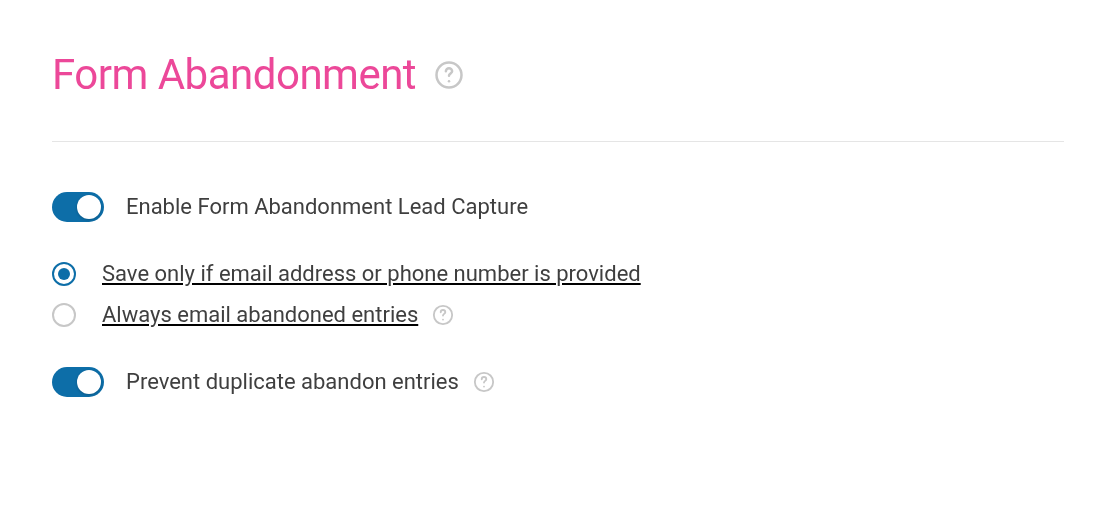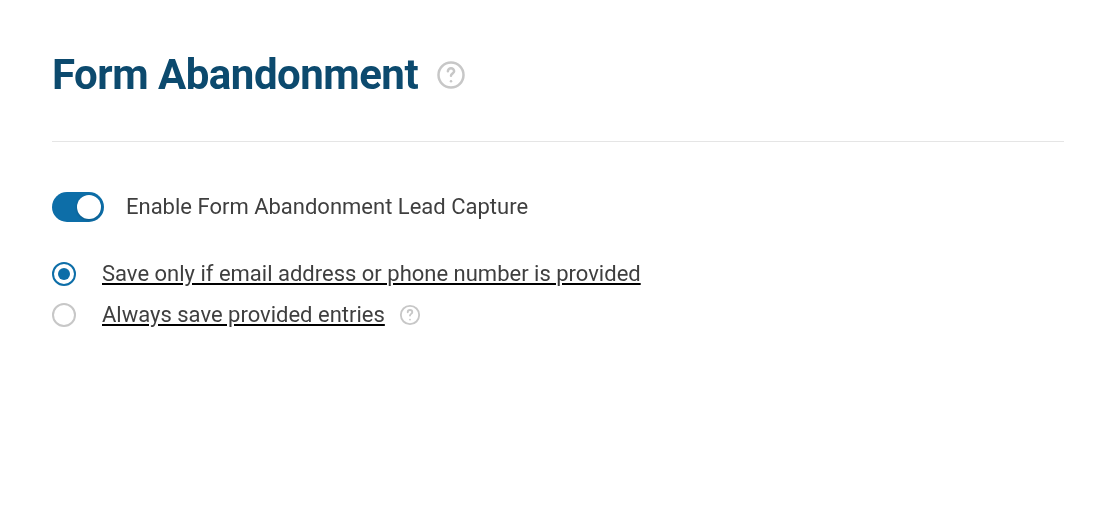--- a/index.html
+++ b/index.html
@@ -14,22 +14,22 @@
       width: 1116px;
     }
     .heading-row {
       display: flex;
       align-items: center;
       gap: 18px;
       margin-bottom: 42px;
     }
     .heading-title {
       font-size: 42px;
-      font-weight: 700;
-      color: #0c4a6e;
+      font-weight: 400;
+      color: #ec4899;
       letter-spacing: -0.5px;
     }
     .help-icon {
       display: inline-flex;
       align-items: center;
       justify-content: center;
       color: #c7c7c7;
       flex-shrink: 0;
     }
     .help-icon.large svg {
@@ -150,26 +150,41 @@
   </div>
 
   <div class="radio-group">
     <div class="radio-row">
       <div class="radio selected"></div>
       <span class="label-text">Save only if email address or phone number is provided</span>
     </div>
     <div class="radio-row">
       <div class="radio"></div>
       <div class="label-with-help">
-        <span class="label-text">Always save provided entries</span>
+        <span class="label-text">Always email abandoned entries</span>
         <span class="help-icon small">
           <svg viewBox="0 0 24 24" fill="none" stroke="currentColor" stroke-width="2">
             <circle cx="12" cy="12" r="10"></circle>
             <path d="M9.5 9a2.5 2.5 0 0 1 5 0c0 1.5-2.5 2-2.5 3.5" stroke-linecap="round"></path>
             <circle cx="12" cy="17" r="1" fill="currentColor" stroke="none"></circle>
           </svg>
         </span>
       </div>
     </div>
   </div>
 
+  <div class="control-row">
+    <div class="toggle on">
+      <div class="toggle-knob"></div>
+    </div>
+    <div class="label-with-help">
+      <span class="label-text">Prevent duplicate abandon entries</span>
+      <span class="help-icon small">
+        <svg viewBox="0 0 24 24" fill="none" stroke="currentColor" stroke-width="2">
+          <circle cx="12" cy="12" r="10"></circle>
+          <path d="M9.5 9a2.5 2.5 0 0 1 5 0c0 1.5-2.5 2-2.5 3.5" stroke-linecap="round"></path>
+          <circle cx="12" cy="17" r="1" fill="currentColor" stroke="none"></circle>
+        </svg>
+      </span>
+    </div>
+  </div>
 
 </div>
 
 </body></html>

